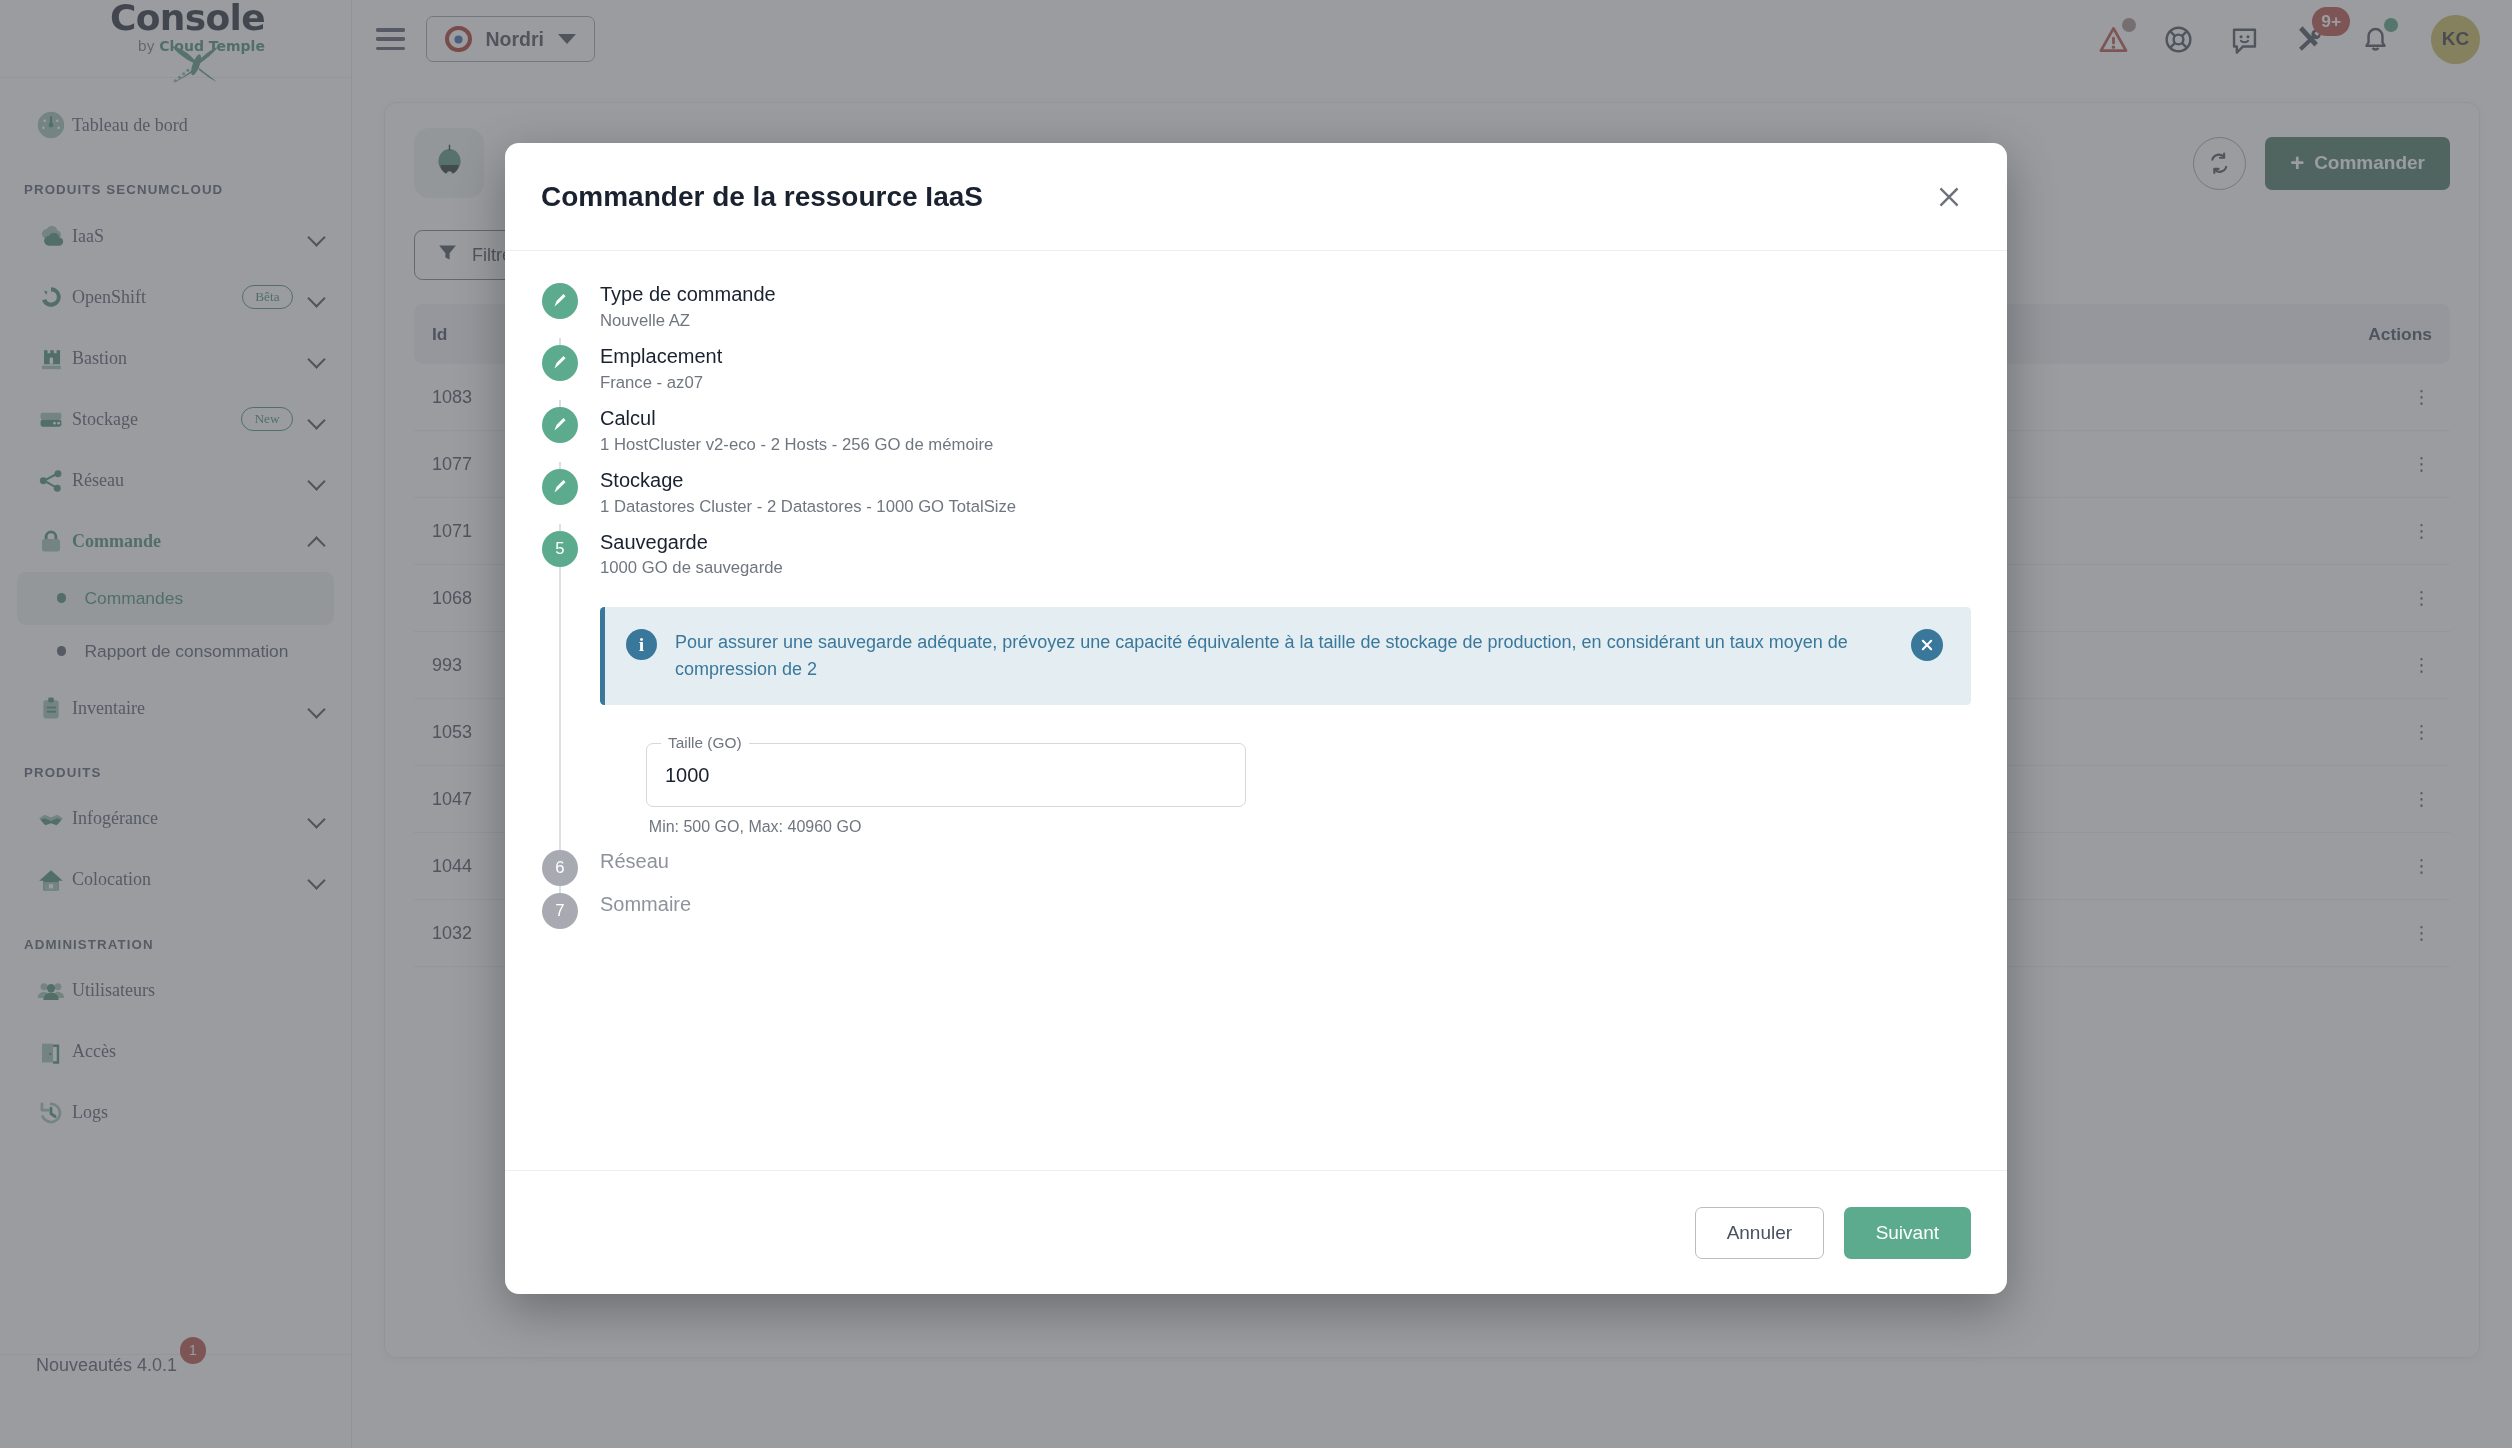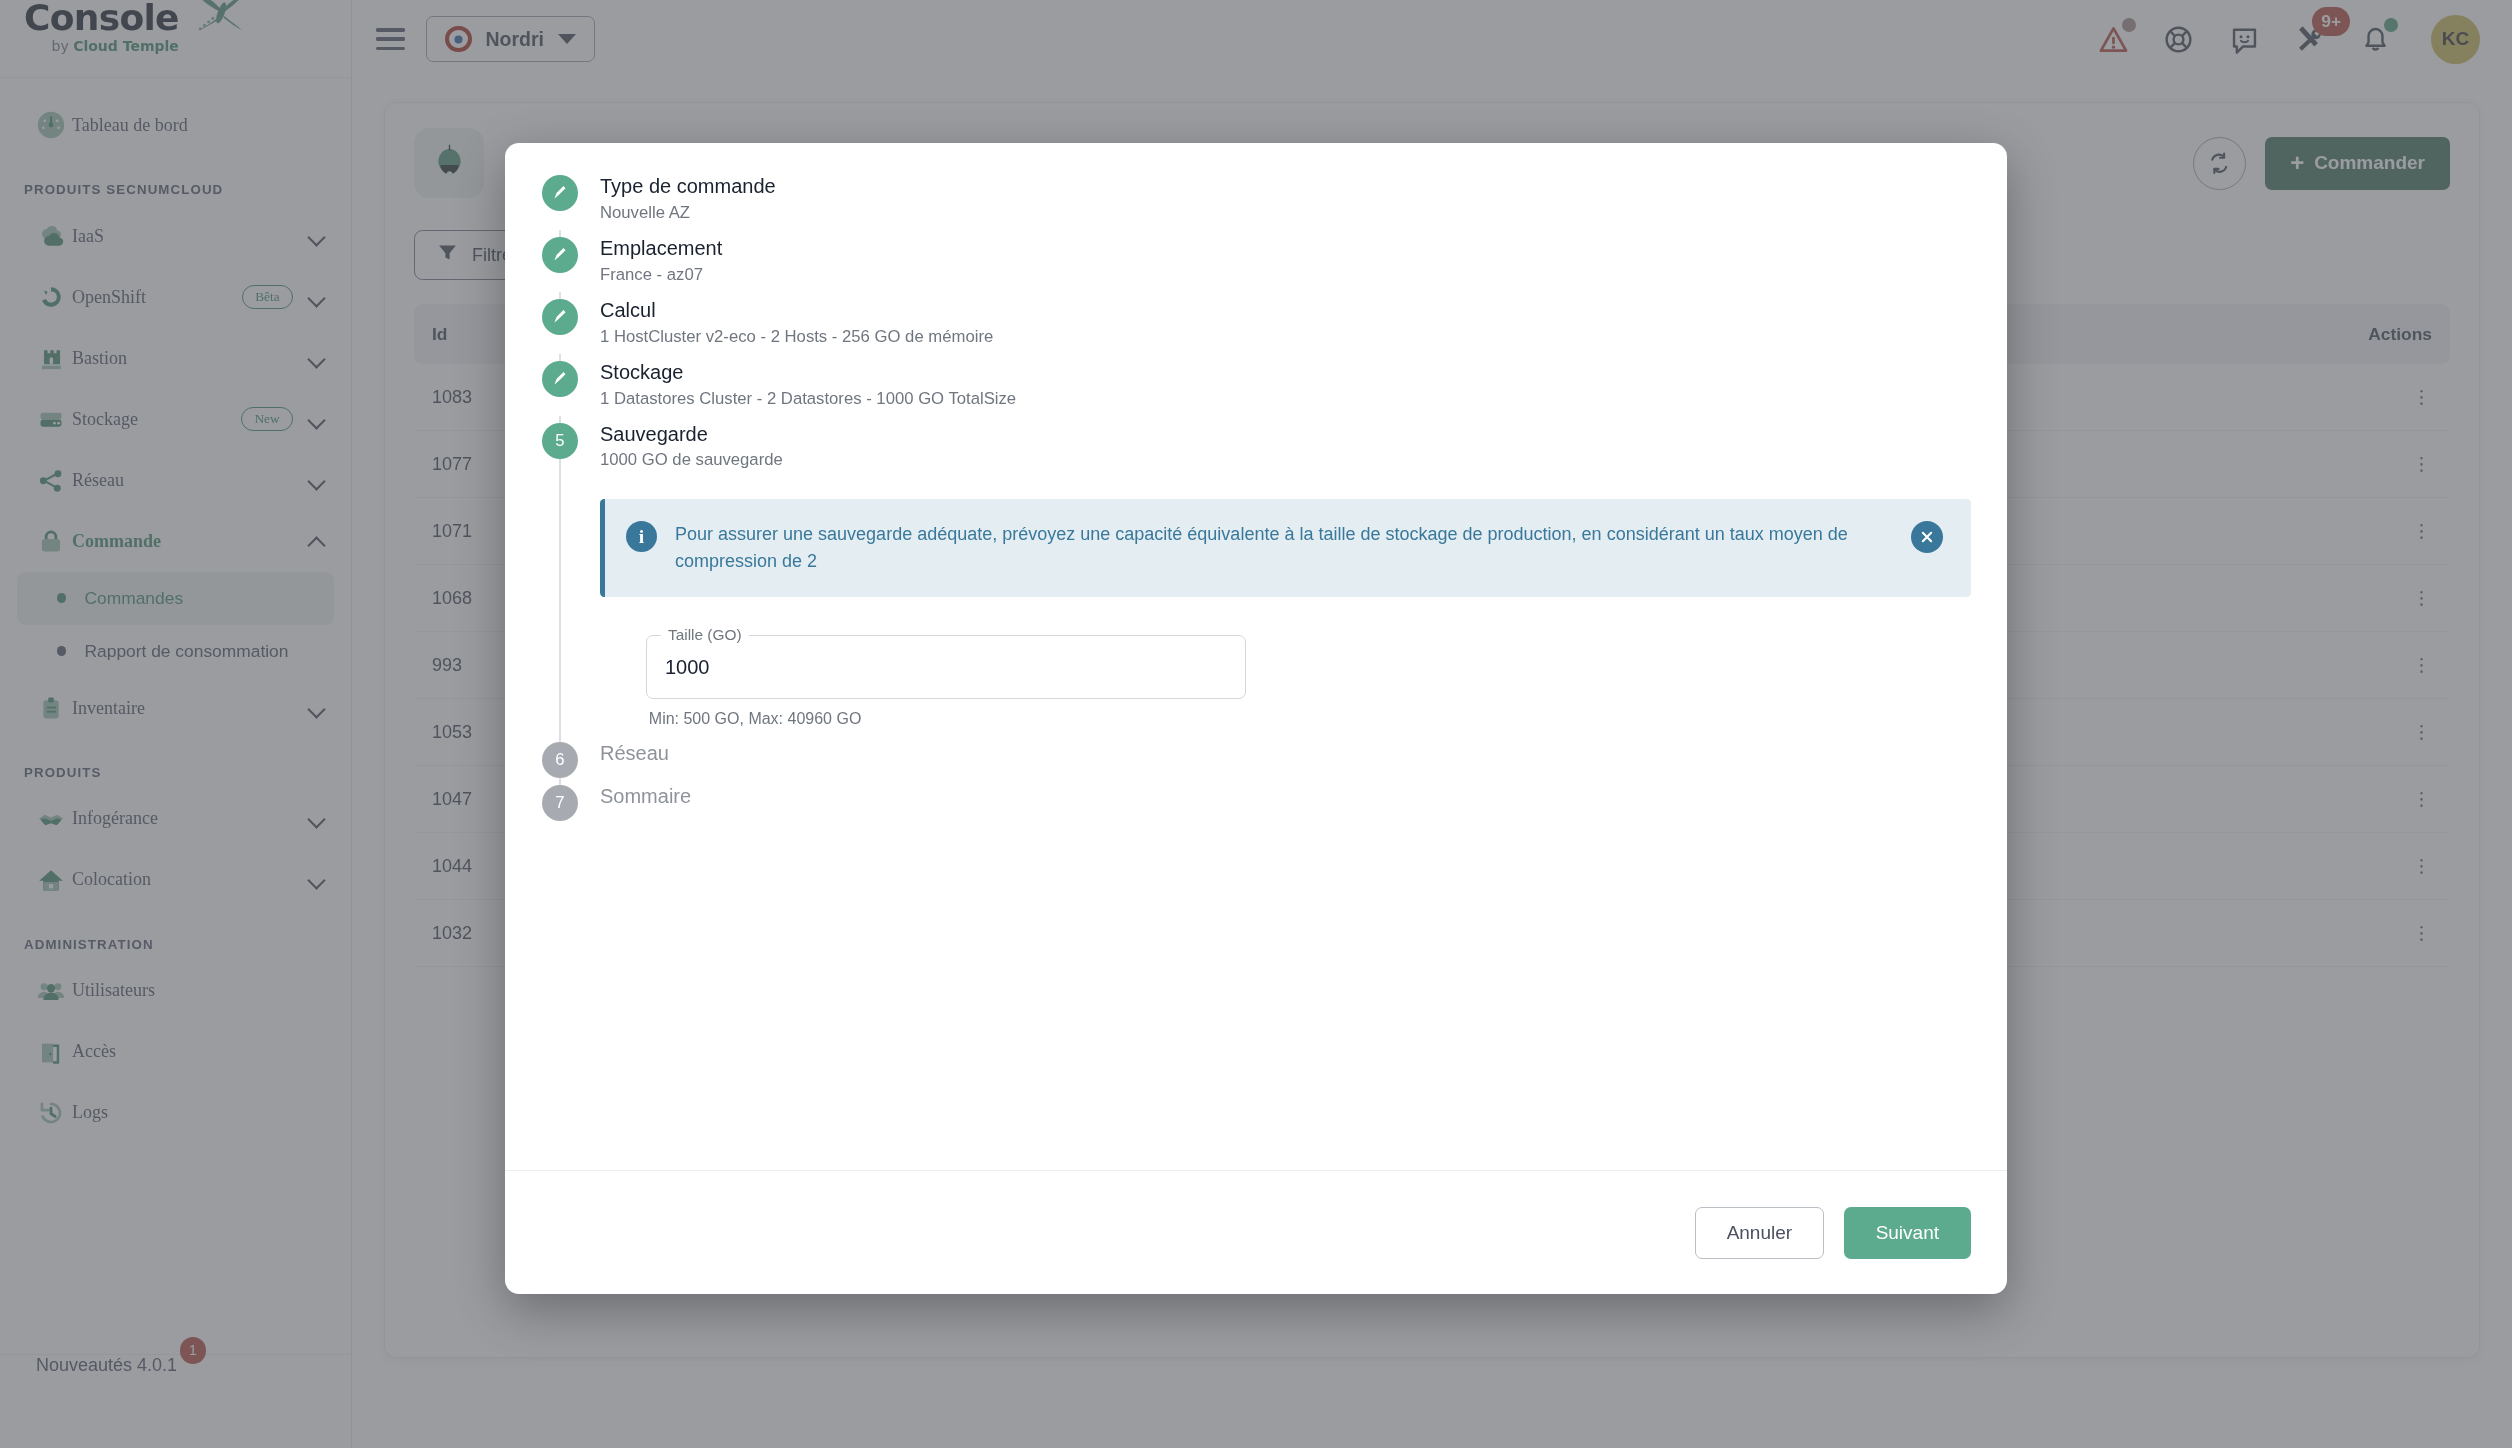--- a/index.html
+++ b/index.html
@@ -16,23 +16,24 @@
 
   
   .sidebar {
     width: 352px; height: 1449px;
     background: #ffffff;
     border-right: 1.4px solid #e3e5e8;
     display: flex; flex-direction: column;
     flex: 0 0 352px;
   }
   .brand {
-    height: 78px; display: flex; 
+    height: 78px; display: flex; align-items: center;
     padding-left: 24px; border-bottom: 1.4px solid #eceef0;
     position: relative;
+    flex-direction: column;
   }
   .brand-text { line-height: 1; }
   .brand-title {
     font-size: 36px; font-weight: 700; color: #18202c; letter-spacing: -0.7px;
     font-family: "DejaVu Sans", sans-serif;
   }
   .brand-sub {
     font-size: 14px; margin-top: 2.8px; text-align: right;
     font-family: "DejaVu Sans", sans-serif; font-weight: 700;
   }
@@ -629,20 +630,28 @@
 
       </div>
     </div>
   </div>
 </div>
 
 <div class="overlay"></div>
 
 <div class="modal">
 
+  <div class="modal-head">
+    <div class="modal-title">Commander de la ressource IaaS</div>
+    <div class="modal-close">
+      <svg width="28" height="28" viewBox="0 0 40 40">
+        <path d="M9 9 L31 31 M31 9 L9 31" stroke="#6d727c" stroke-width="3.4" stroke-linecap="square"></path>
+      </svg>
+    </div>
+  </div>
 
   <div class="modal-body">
     <div class="stepper">
 
       <div class="step">
         <div class="step-rail">
           <div class="step-bullet done">
             <svg width="18" height="18" viewBox="0 0 26 26">
                   <path d="M5 21l3-8 10-10 3 3-10 10z" fill="#fff"></path>
                 </svg>

